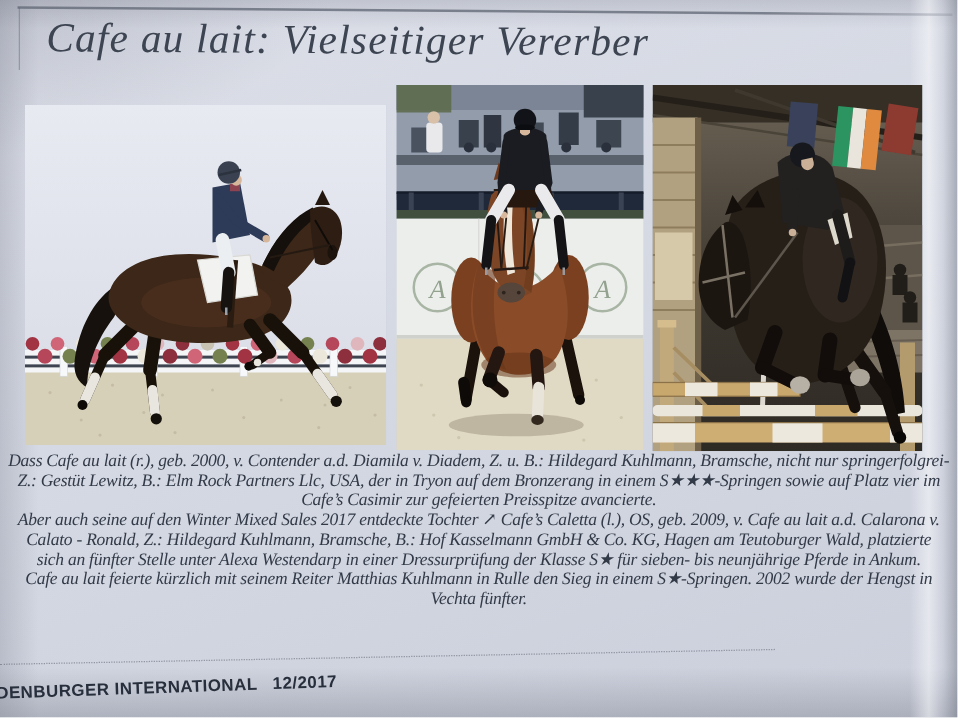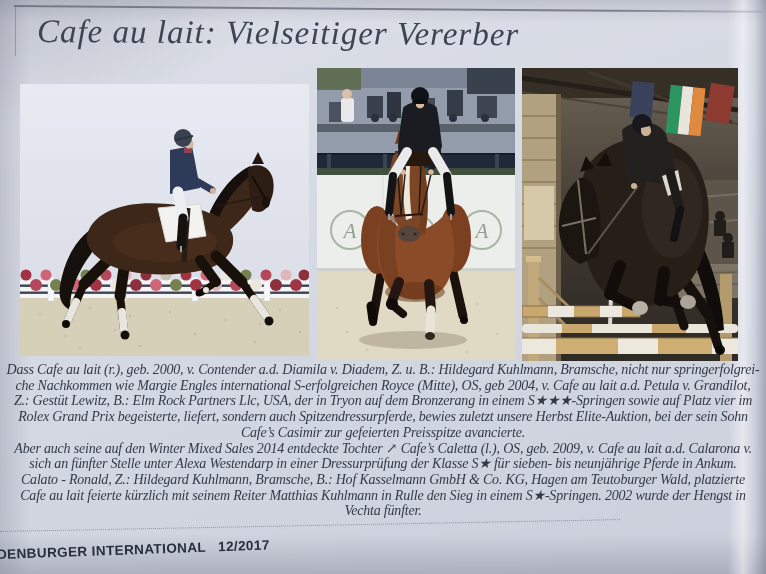--- a/index.html
+++ b/index.html
@@ -361,27 +361,25 @@
           <path d="M140,108 L156,102 L160,122 L146,128 Z" fill="#ddd8cc"></path>
           <path d="M148,104 L158,142" stroke="#1e1c1b" stroke-width="9" stroke-linecap="round"></path>
           <path d="M158,142 L152,170" stroke="#121113" stroke-width="8" stroke-linecap="round"></path>
         </g>
       </g>
     </svg>
   </div>
 
   <div class="article">
     <div class="line">Dass Cafe au lait (r.), geb. 2000, v. Contender a.d. Diamila v. Diadem, Z. u. B.: Hildegard Kuhlmann, Bramsche, nicht nur springerfolgrei-</div>
-    <div class="line">che Nachkommen wie Margie Engles international S-erfolgreichen Royce (Mitte), OS, geb 2004, v. Cafe au lait a.d. Petula v. Grandilot,</div>
     <div class="line">Z.: Gestüt Lewitz, B.: Elm Rock Partners Llc, USA, der in Tryon auf dem Bronzerang in einem S★★★-Springen sowie auf Platz vier im</div>
-    <div class="line">Rolex Grand Prix begeisterte, liefert, sondern auch Spitzendressurpferde, bewies zuletzt unsere Herbst Elite-Auktion, bei der sein Sohn</div>
     <div class="line">Cafe’s Casimir zur gefeierten Preisspitze avancierte.</div>
-    <div class="line">Aber auch seine auf den Winter Mixed Sales 2014 entdeckte Tochter ↗ Cafe’s Caletta (l.), OS, geb. 2009, v. Cafe au lait a.d. Calarona v.</div>
+    <div class="line">Aber auch seine auf den Winter Mixed Sales 2017 entdeckte Tochter ↗ Cafe’s Caletta (l.), OS, geb. 2009, v. Cafe au lait a.d. Calarona v.</div>
+    <div class="line">Calato - Ronald, Z.: Hildegard Kuhlmann, Bramsche, B.: Hof Kasselmann GmbH &amp; Co. KG, Hagen am Teutoburger Wald, platzierte</div>
     <div class="line">sich an fünfter Stelle unter Alexa Westendarp in einer Dressurprüfung der Klasse S★ für sieben- bis neunjährige Pferde in Ankum.</div>
-    <div class="line">Calato - Ronald, Z.: Hildegard Kuhlmann, Bramsche, B.: Hof Kasselmann GmbH &amp; Co. KG, Hagen am Teutoburger Wald, platzierte</div>
     <div class="line">Cafe au lait feierte kürzlich mit seinem Reiter Matthias Kuhlmann in Rulle den Sieg in einem S★-Springen. 2002 wurde der Hengst in</div>
     <div class="line">Vechta fünfter.</div>
   </div>
 
   <div class="dotline"></div>
 
   <div class="footer">
     <span>DENBURGER INTERNATIONAL</span><span class="issue">12/2017</span>
   </div>
 

